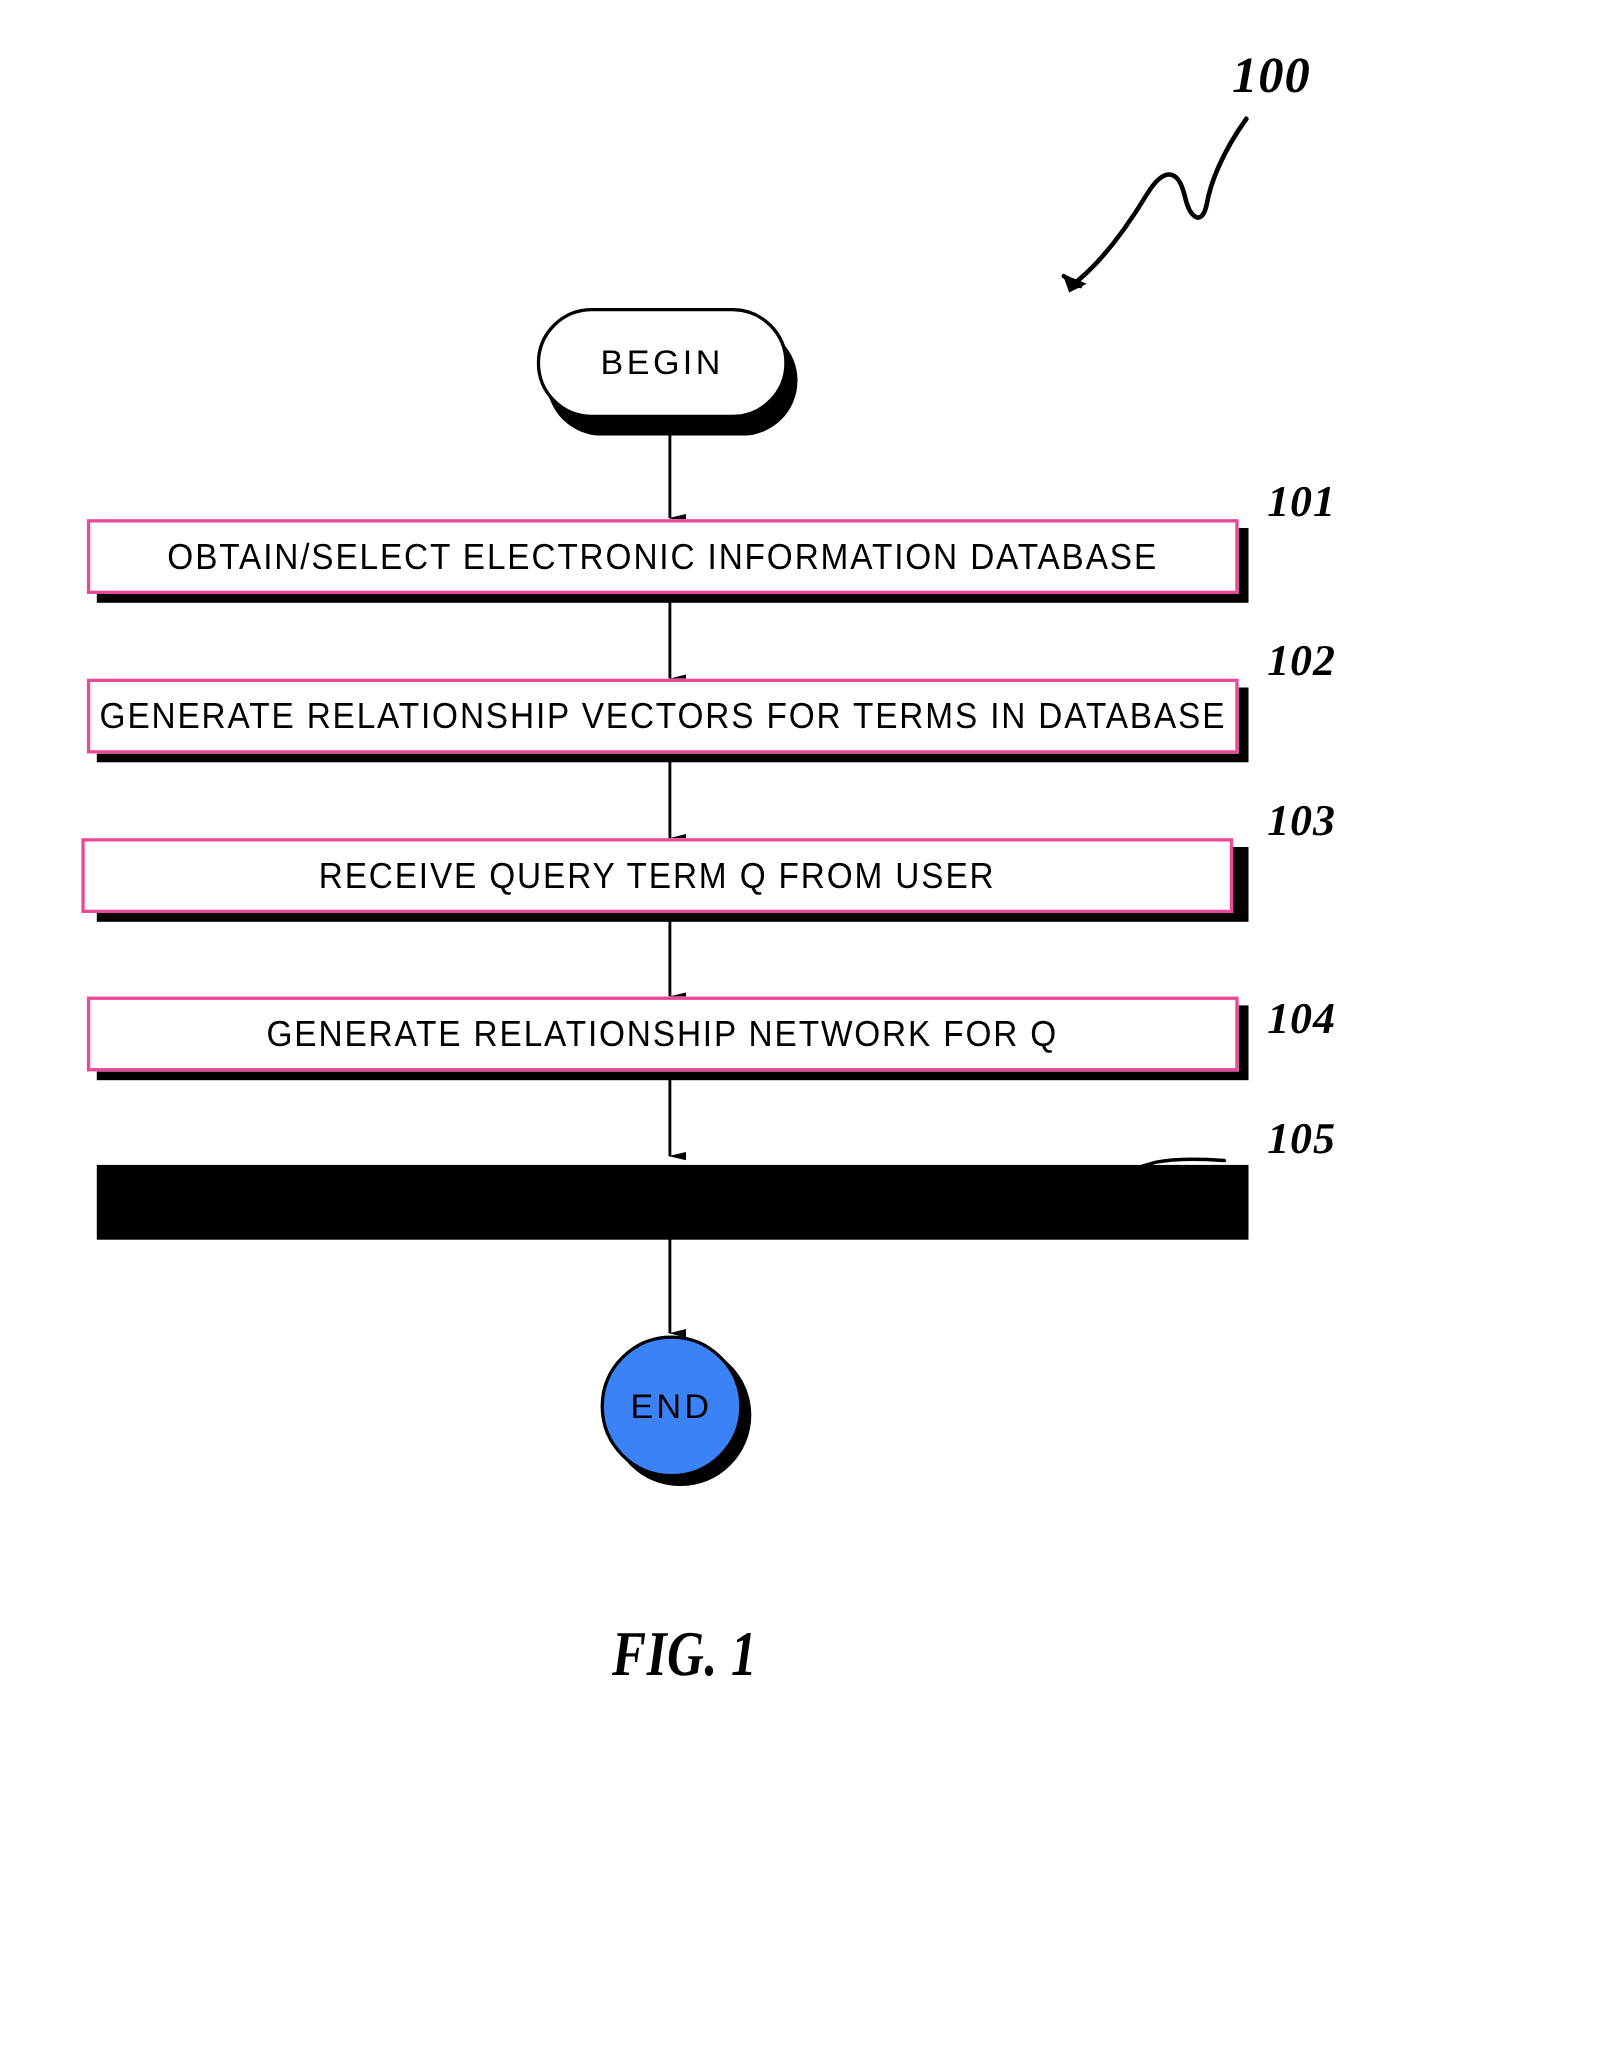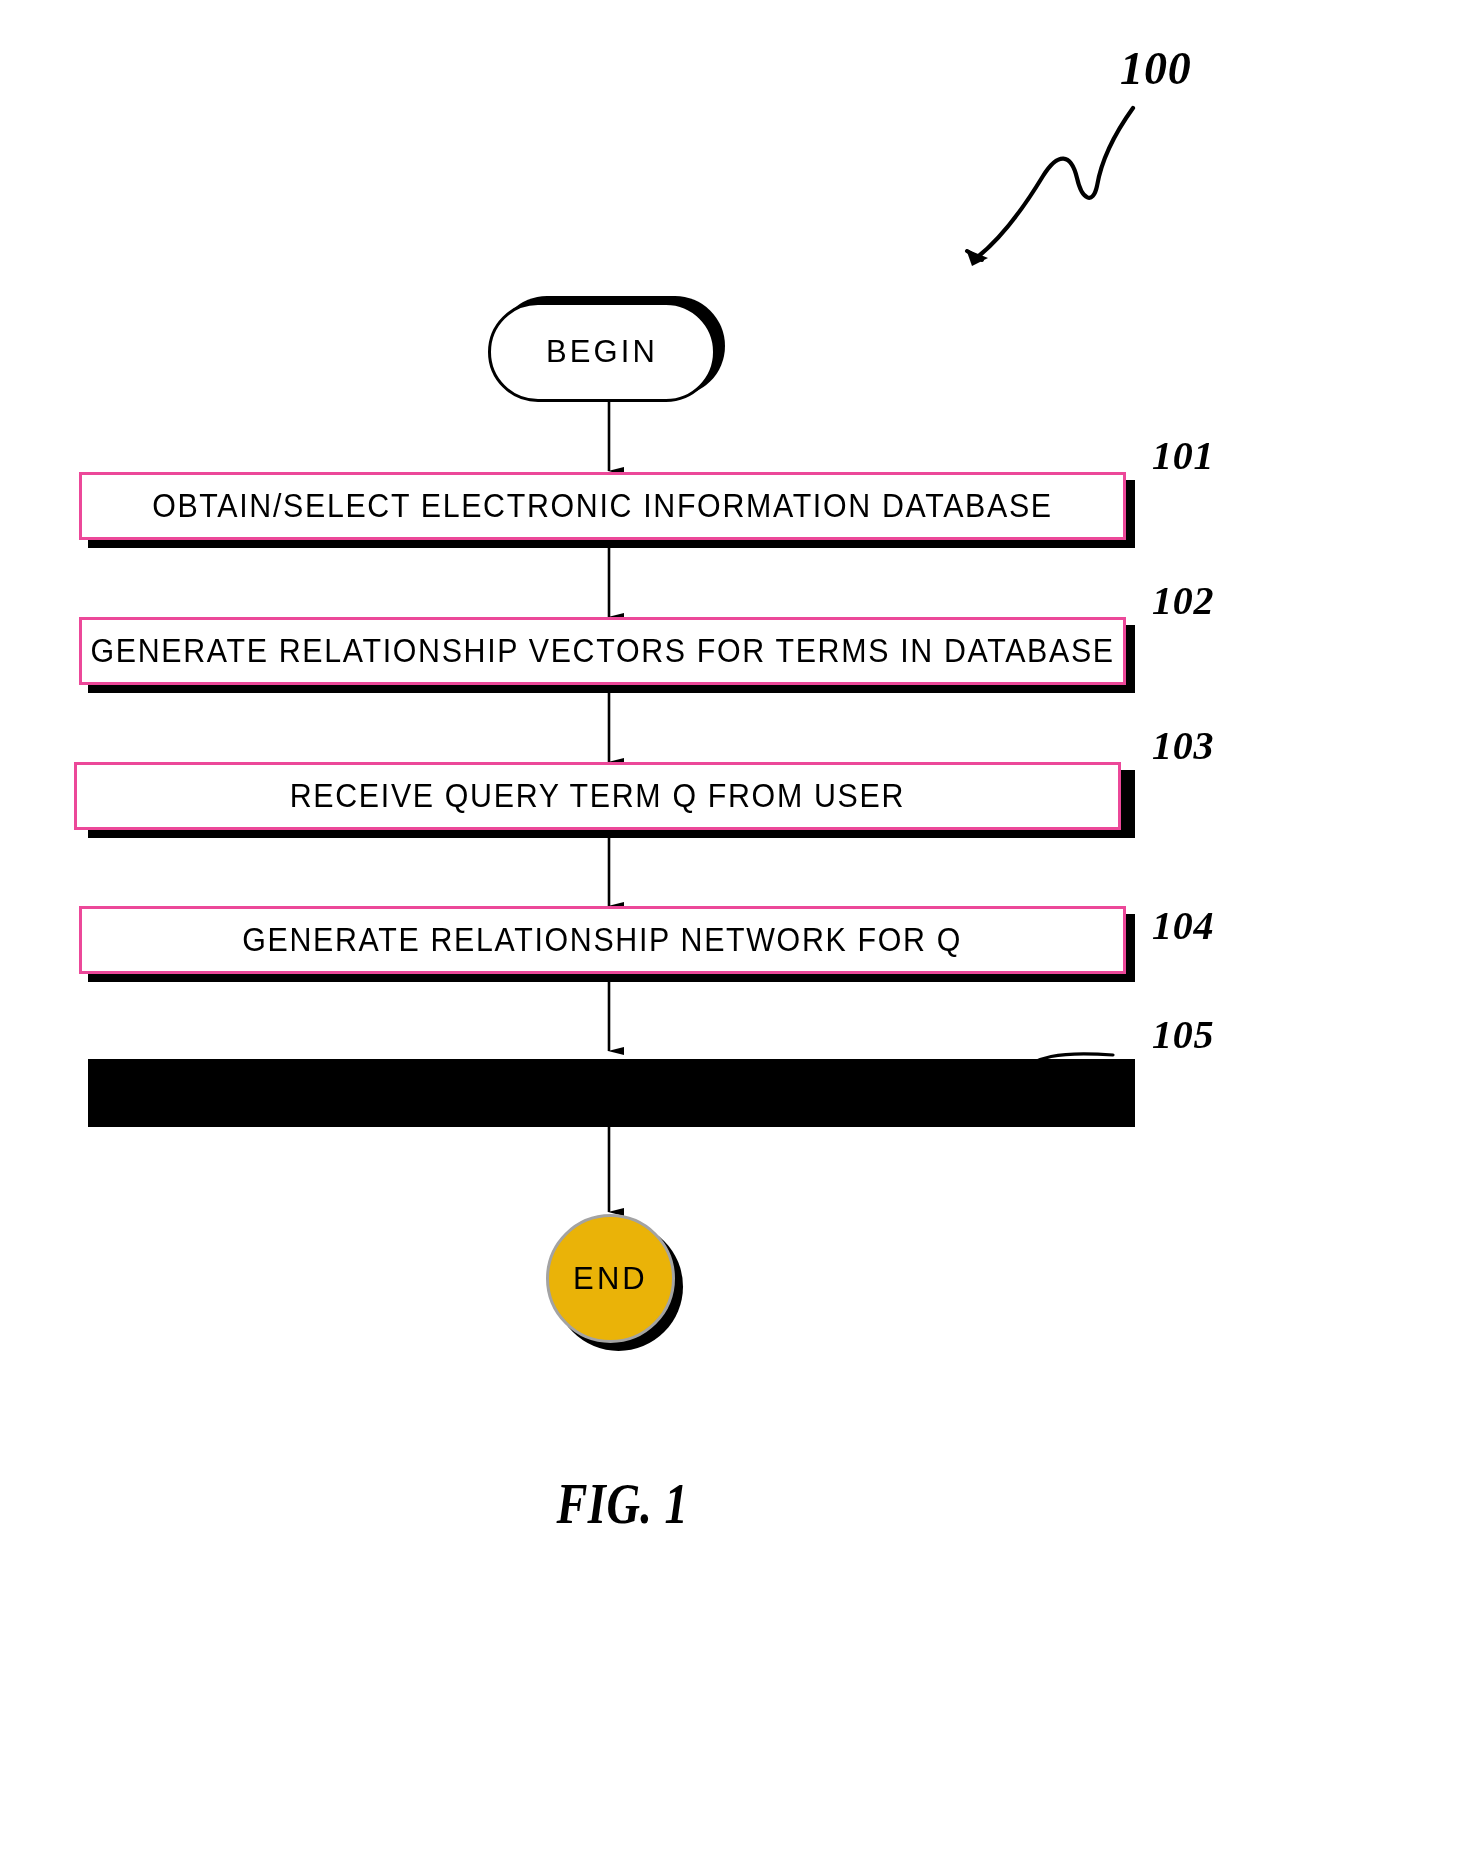--- a/index.html
+++ b/index.html
@@ -88,22 +88,22 @@
   .stadium {
     position: absolute;
     background: #fff;
     border: 3px solid #000;
     box-sizing: border-box;
     border-radius: 9999px;
   }
 
   .circle {
     position: absolute;
-    background: #eab308;
-    border: 3px solid #a3a3a3;
+    background: #3b82f6;
+    border: 3px solid #000000;
     box-sizing: border-box;
     border-radius: 50%;
   }
 
   .center-wrap {
     display: flex;
     align-items: center;
     justify-content: center;
   }
 </style>
@@ -144,21 +144,21 @@
     <path d="M1113,621 C1060,617 1034,622 1014,642" fill="none" stroke="#000" stroke-width="3.2" stroke-linecap="round"></path>
     <path d="M1113,766 C1060,762 1034,767 1014,787" fill="none" stroke="#000" stroke-width="3.2" stroke-linecap="round"></path>
     <path d="M1113,910 C1060,906 1034,911 1014,931" fill="none" stroke="#000" stroke-width="3.2" stroke-linecap="round"></path>
     <path d="M1113,1055 C1060,1051 1034,1056 1014,1076" fill="none" stroke="#000" stroke-width="3.2" stroke-linecap="round"></path>
   </svg>
 
   <div class="ref-num" style="left:1120px; top:42px; font-size:46px;">100</div>
 
   <div style="position:absolute; left:497px; top:296px; width:228px; height:100px;
               background:#000; border-radius:9999px;"></div>
-  <div class="stadium center-wrap" style="left:488px; top:302px; width:228px; height:100px;justify-content:center;">
+  <div class="stadium center-wrap" style="left:488px; top:280px; width:228px; height:100px;justify-content:center;">
     <span class="node-label terminator-label" style="position:static;">BEGIN</span>
   </div>
 
   <div style="position:absolute; left:88px; top:480px; width:1047px; height:68px; background:#000;"></div>
   <div class="box-shape center-wrap" style="left:79px; top:472px; width:1047px; height:68px;">
     <span class="node-label process-label" style="position:static;">OBTAIN/SELECT ELECTRONIC INFORMATION DATABASE</span>
   </div>
   <div class="ref-num" style="left:1152px; top:432px;">101</div>
 
   <div style="position:absolute; left:88px; top:625px; width:1047px; height:68px; background:#000;"></div>

